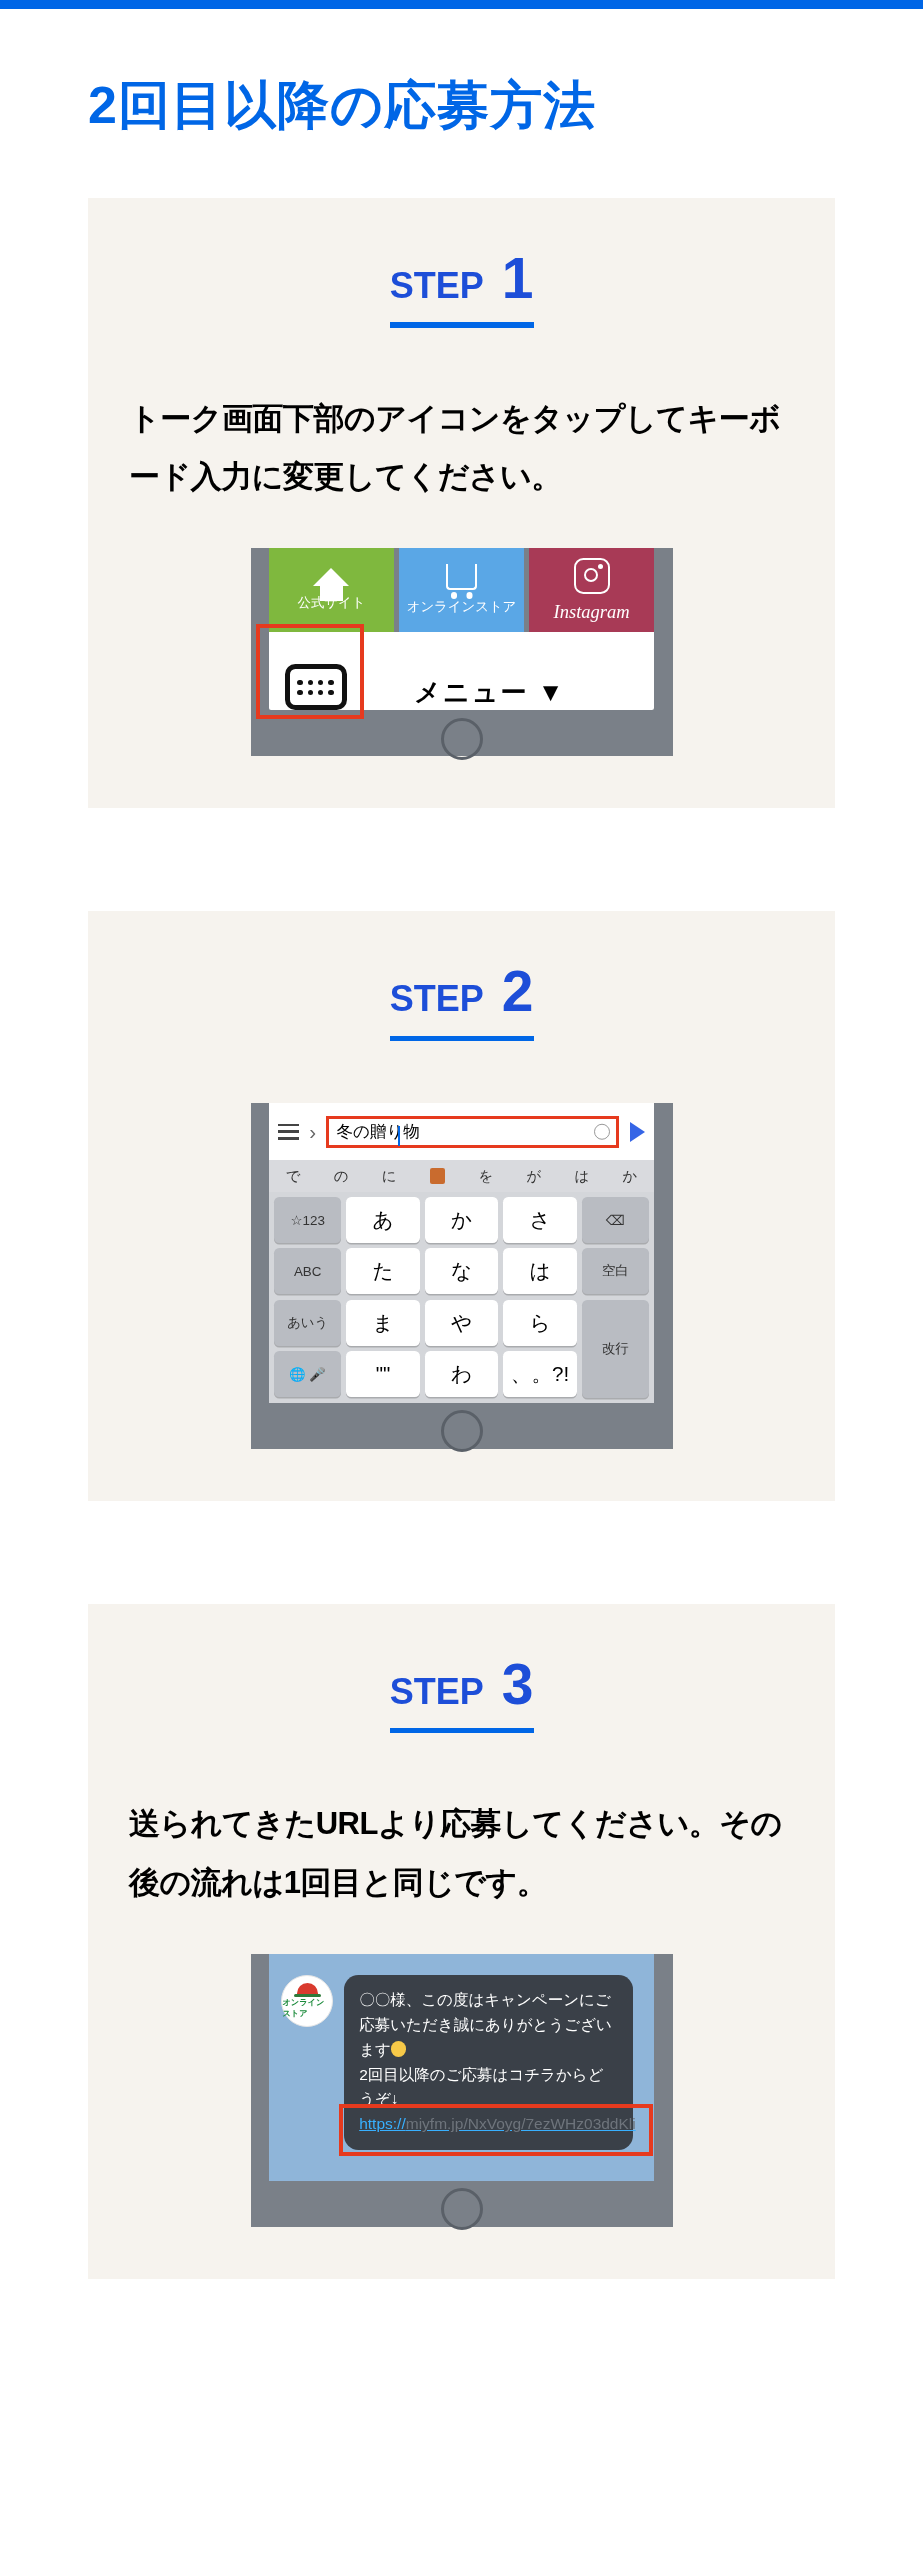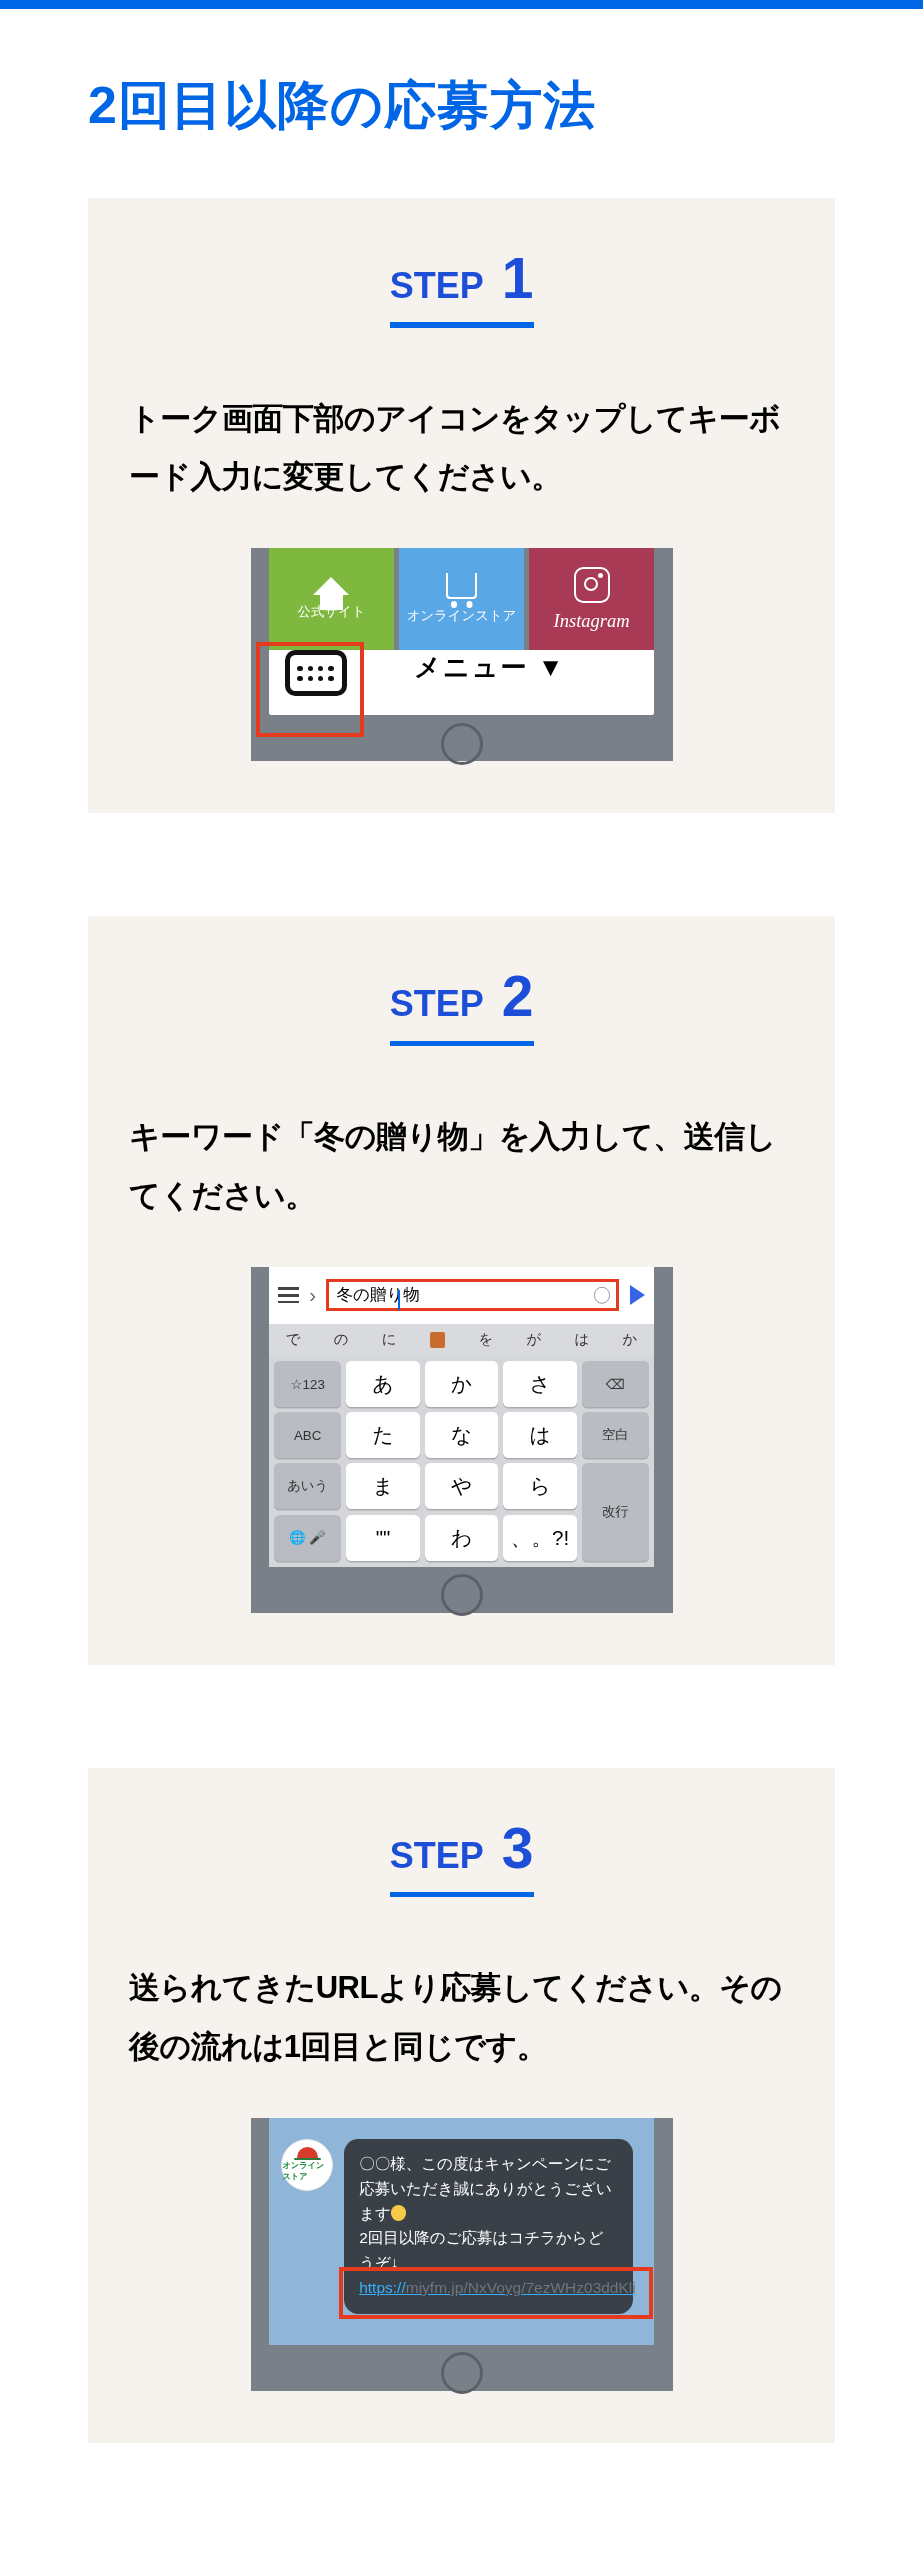--- a/index.html
+++ b/index.html
@@ -87,21 +87,21 @@
   }
 
   
   .s1-grid {
     display: flex;
     gap: 5.2px;
     padding: 0 0 0 0;
   }
   .s1-btn {
     flex: 1;
-    height: 102px;
+    height: 84px;
     display: flex;
     flex-direction: column;
     align-items: center;
     justify-content: center;
     color: #fff;
     font-size: 13.4px;
     gap: 8.2px;
   }
   .s1-green { background: #7fb83e; }
   .s1-blue { background: #5aa7e6; }
@@ -134,23 +134,23 @@
   .s1-cart::after{
     content:"";
     position:absolute;
     left:3.1px; bottom:-10.3px;
     width:6.2px; height:6.2px;
     background:#fff; border-radius:50%;
     box-shadow: 15.5px 0 0 #fff;
   }
   .s1-menubar {
     background:#fff;
-    height: 65px;
+    height: 78px;
     display:flex;
-    align-items:flex-start;
+    align-items:flex-end;
     position: relative;
     border-radius: 0 0 2.1px 2.1px;
   }
   .s1-hl {
     position:absolute;
     left: -13.4px; top: -8.2px;
     width: 108px; height: 95px;
     border: 4.1px solid #e63a1e;
     pointer-events:none;
   }
@@ -359,21 +359,20 @@
     </section>
 
     <section class="step-card">
       <div class="step-header">
         <div class="step-label">
           <span>STEP</span>
           <span class="step-num">2</span>
         </div>
         <div class="step-rule"></div>
       </div>
-      <p class="step-body">キーワード「冬の贈り物」を入力して、送信してください。</p>
 
       <div class="phone phone-top">
         <div class="s2-top">
           <div class="s2-ham">
               <span></span>
               <span></span>
               <span></span>
             </div>
           <div class="s2-chev">›</div>
           <div class="s2-input">

